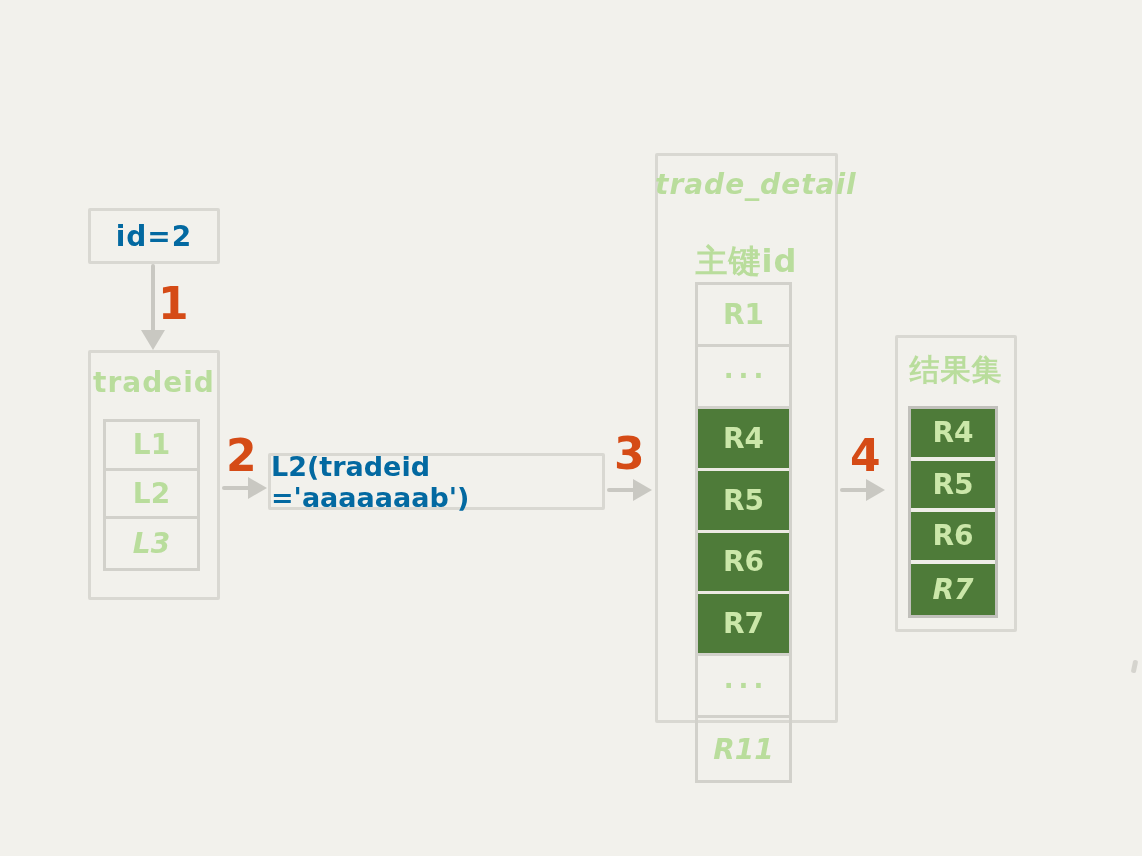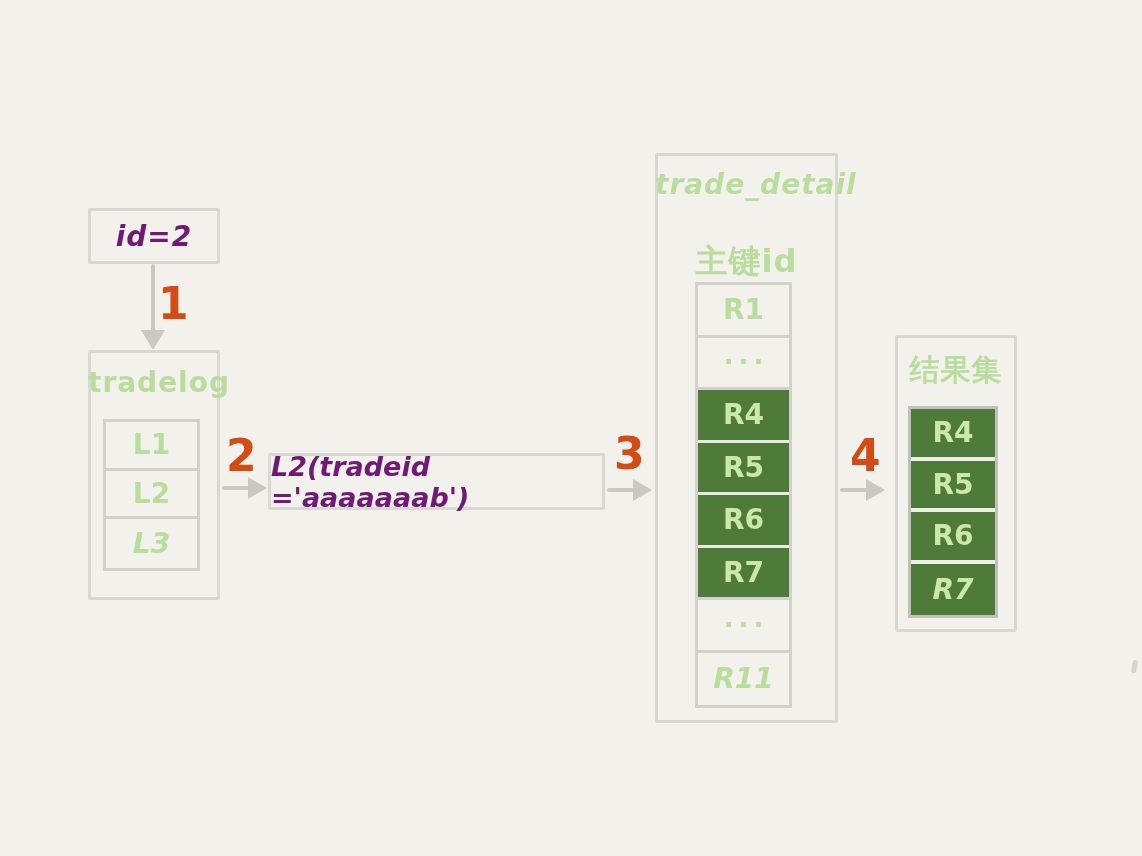--- a/index.html
+++ b/index.html
@@ -16,24 +16,23 @@
     overflow: hidden;
   }
   .abs { position: absolute; box-sizing: border-box; }
 
   .box {
     border: 3px solid #d9d8d2;
     border-radius: 2px;
     background: transparent;
   }
   .hand {
-    color: #701a75;
+    color: #0369a1;
     font-weight: bold;
     letter-spacing: 1px;
-    font-style: italic;
   }
   .center-flex {
     display: flex;
     align-items: center;
     justify-content: center;
   }
   .box-title {
     text-align: center;
     color: #b9dd9c;
     font-weight: bold;
@@ -114,21 +113,21 @@
 
   <div class="abs box center-flex" style="left:88px; top:208px; width:132px; height:56px;">
     <span class="hand" style="font-size:28px;">id=2</span>
   </div>
 
   <div class="abs aline" style="left:151px; top:264px; width:4px; height:68px;"></div>
   <div class="abs ahead-down" style="left:141px; top:330px;"></div>
   <span class="abs stepnum" style="left:158px; top:282px;">1</span>
 
   <div class="abs box" style="left:88px; top:350px; width:132px; height:250px;"></div>
-  <div class="abs box-title" style="left:88px; top:366px; width:132px; font-size:28px;">tradelog</div>
+  <div class="abs box-title" style="left:88px; top:366px; width:132px; font-size:28px;">tradeid</div>
   <div class="abs itable" style="left:103px; top:419px; width:97px; height:152px; grid-template-rows:repeat(3,1fr);">
     <div class="row">L1</div>
     <div class="row">L2</div>
     <div class="row">L3</div>
   </div>
 
   <div class="abs aline" style="left:222px; top:486px; width:28px; height:4px;"></div>
   <div class="abs ahead-right" style="left:248px; top:477px;"></div>
   <span class="abs stepnum" style="left:226px; top:434px;">2</span>
 
@@ -136,21 +135,21 @@
     <span class="hand" style="font-size:27px; letter-spacing:0;">L2(tradeid ='aaaaaaab')</span>
   </div>
 
   <div class="abs aline" style="left:607px; top:488px; width:28px; height:4px;"></div>
   <div class="abs ahead-right" style="left:633px; top:479px;"></div>
   <span class="abs stepnum" style="left:614px; top:432px;">3</span>
 
   <div class="abs box" style="left:655px; top:153px; width:183px; height:570px;"></div>
   <div class="abs box-title" style="left:655px; top:168px; width:183px; font-size:28px;font-style:italic;">trade_detail</div>
   <div class="abs box-title" style="left:655px; top:212px; width:183px; font-size:32px;margin-top:28px;">主键id</div>
-  <div class="abs itable" style="left:695px; top:282px; width:97px; height:426px; grid-template-rows:repeat(8,1fr);">
+  <div class="abs itable" style="left:695px; top:282px; width:97px; height:501px; grid-template-rows:repeat(8,1fr);">
     <div class="row">R1</div>
     <div class="row dots">···</div>
     <div class="row green">R4</div>
     <div class="row green">R5</div>
     <div class="row green">R6</div>
     <div class="row green-last">R7</div>
     <div class="row dots">···</div>
     <div class="row">R11</div>
   </div>
 

